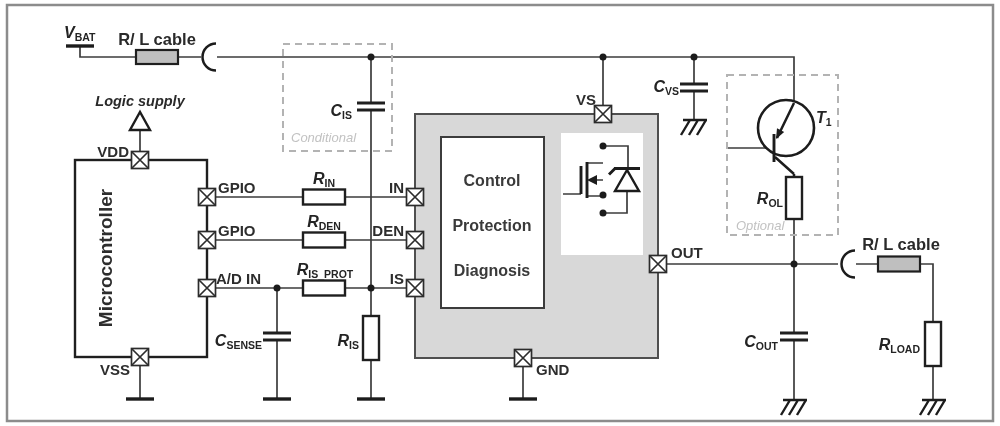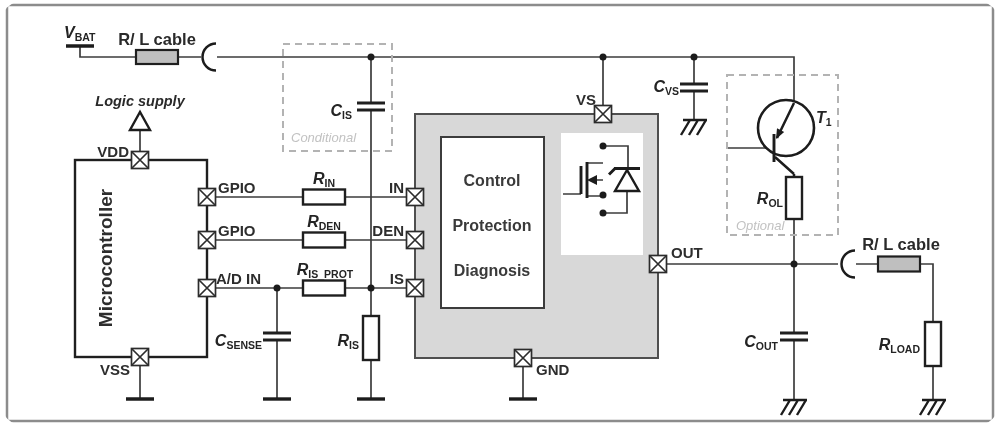--- a/index.html
+++ b/index.html
@@ -1,16 +1,16 @@
 <!DOCTYPE html>
 <html style="--wire: #3c3c3c; --comp: #1f1f1f; --ic_fill: #d8d8d8; --cable_fill: #bfbfbf; --dashed: #b3b3b3; --muted: #c2c2c2; --text: #2d2d2d; --frame: #8c8c8c;"><head>
 <meta charset="utf-8">
 <style>
   html,body{margin:0;padding:0;background:#fff;}
-  .stage{position:relative;width:1000px;height:426px;background:#fff;overflow:hidden;border-radius:25px;}
+  .stage{position:relative;width:1000px;height:426px;background:#fff;overflow:hidden;}
   svg{display:block;}
   text{font-family:"Liberation Sans", sans-serif;fill:var(--text);}
   .wire{stroke:var(--wire);stroke-width:1.7;fill:none;}
   .frame{fill:none;stroke:var(--frame);stroke-width:2.5;}
   .bar{stroke:#1c1c1c;stroke-width:3.4;fill:none;}
   .res{fill:#ffffff;stroke:var(--comp);stroke-width:2.4;}
   .cablebox{fill:var(--cable_fill);stroke:var(--comp);stroke-width:2.2;}
   .cap{stroke:var(--comp);stroke-width:3.2;fill:none;}
   .dash{fill:none;stroke:var(--dashed);stroke-width:2;stroke-dasharray:7 5;}
   .dot{fill:#1c1c1c;stroke:none;}

